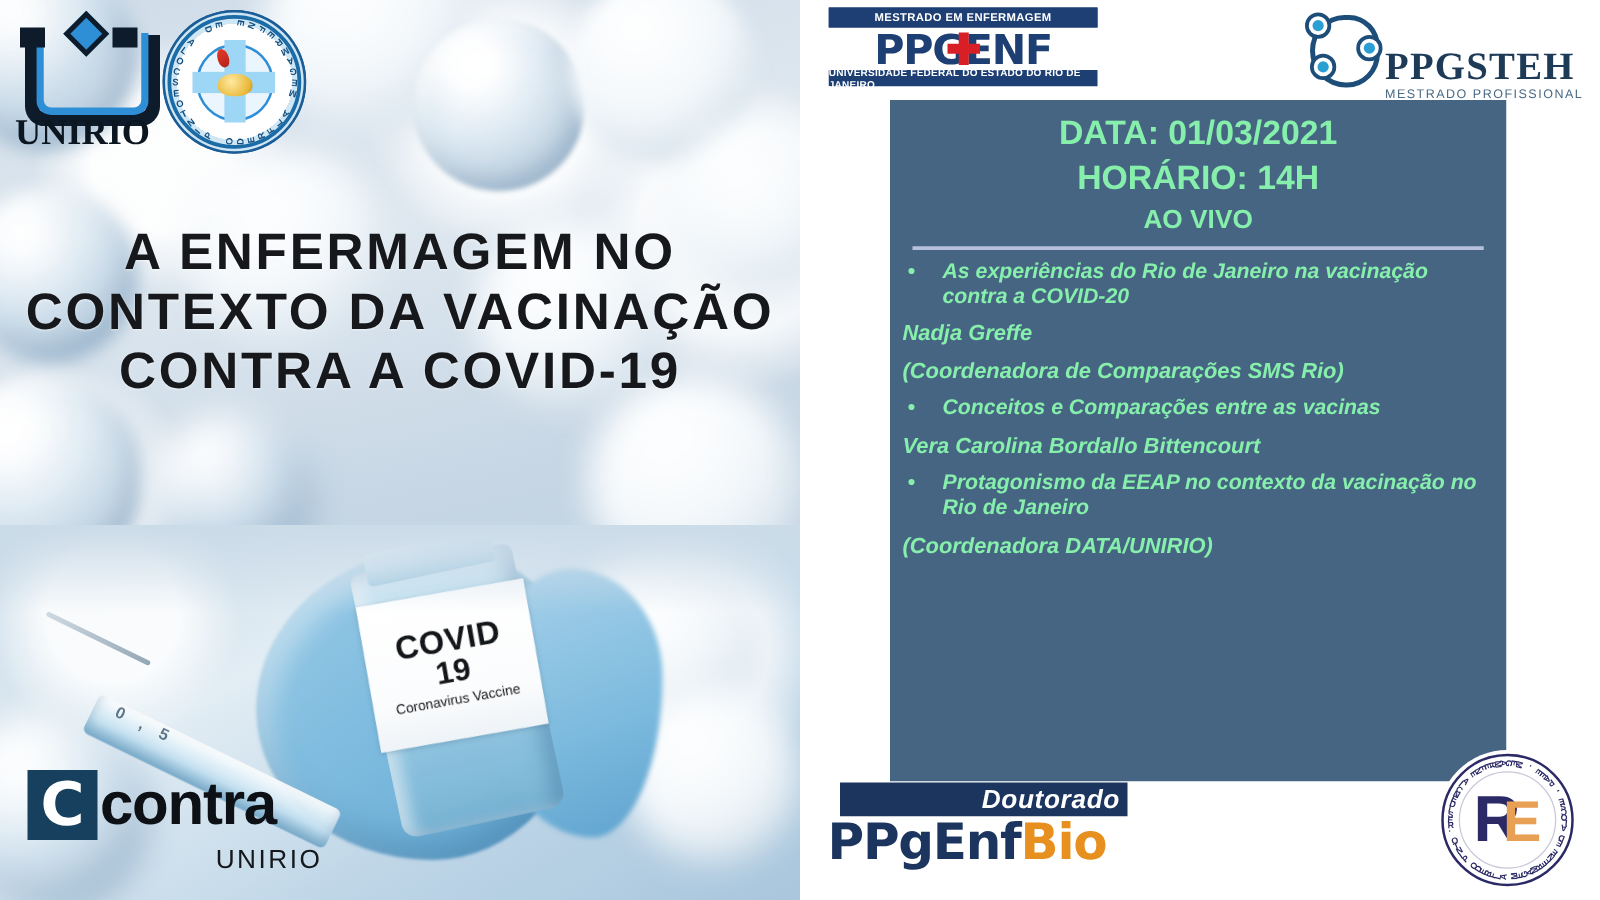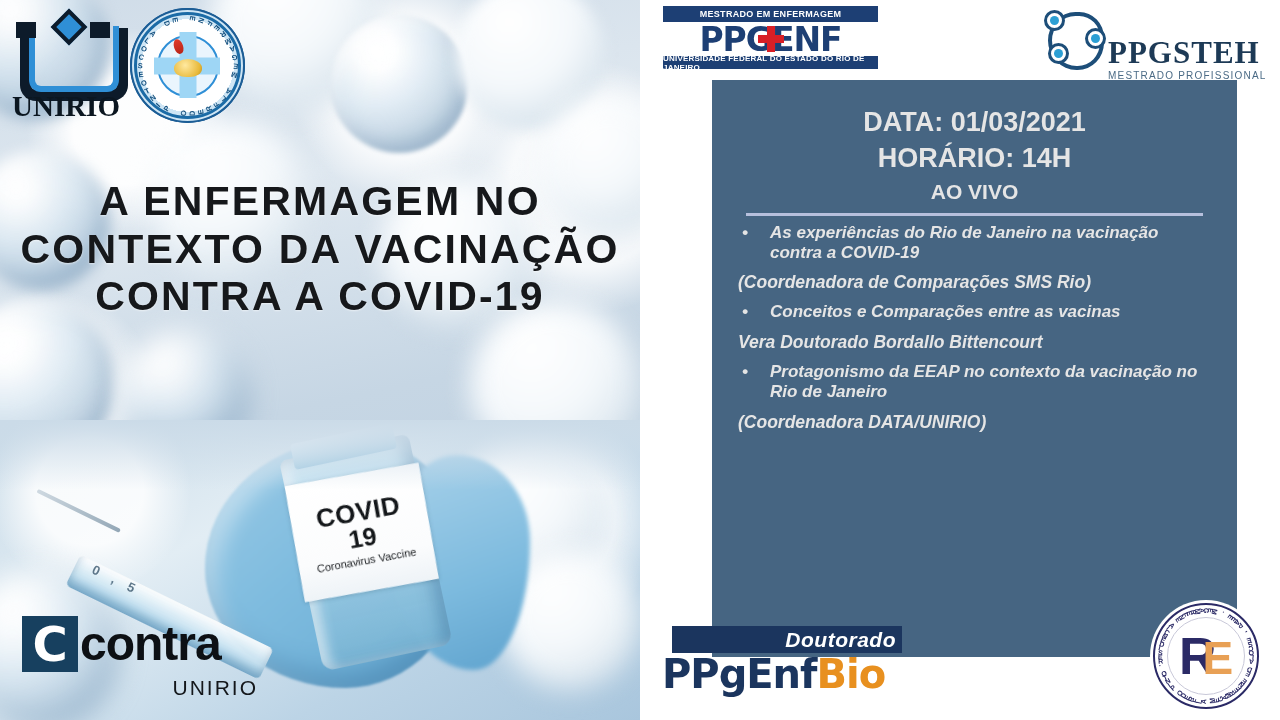--- a/index.html
+++ b/index.html
@@ -241,21 +241,21 @@
     font-family:"Liberation Serif", serif;font-size:31px;font-weight:bold;color:#1d3a56;
     letter-spacing:1px;line-height:1;
   }
   .ppgsteh .sub{
     font-size:10px;color:#4a6a85;letter-spacing:1.2px;text-align:center;margin-top:2px;
   }
 
   
   .panel{
     position:absolute;left:72px;top:80px;width:493px;height:545px;
-    background:#466582;color:#e5e5e5;padding:16px;
+    background:#466582;color:#86efac;padding:0;
   }
   .panel .hd{padding:10px 14px 0 14px;text-align:center;}
   .panel .hd .data{font-size:27px;font-weight:bold;line-height:1.25;}
   .panel .hd .horario{font-size:27px;font-weight:bold;line-height:1.35;}
   .panel .hd .aovivo{font-size:21px;font-weight:bold;line-height:1.5;}
   .panel .rule{
     height:3px;background:#b7c0dd;margin:5px 18px 6px 18px;
   }
   .panel .body{padding:0 14px 0 10px;}
   .prog-item{
@@ -458,28 +458,29 @@
     <div class="panel">
       <div class="hd">
         <div class="data">DATA: 01/03/2021</div>
         <div class="horario">HORÁRIO: 14H</div>
         <div class="aovivo">AO VIVO</div>
       </div>
       <div class="rule"></div>
       <div class="body" id="program-list">
           <div class="prog-item">
             <div class="bul">•</div>
-            <div class="txt">As experiências do Rio de Janeiro na vacinação contra a COVID-19</div>
+            <div class="txt">As experiências do Rio de Janeiro na vacinação contra a COVID-20</div>
           </div>
+          <div class="prog-name">Nadja Greffe</div>
           <div class="prog-aff">(Coordenadora de Comparações SMS Rio)</div>
           <div class="prog-item">
             <div class="bul">•</div>
             <div class="txt">Conceitos e Comparações entre as vacinas</div>
           </div>
-          <div class="prog-name">Vera Doutorado Bordallo Bittencourt</div>
+          <div class="prog-name">Vera Carolina Bordallo Bittencourt</div>
           <div class="prog-item">
             <div class="bul">•</div>
             <div class="txt">Protagonismo da EEAP no contexto da vacinação no Rio de Janeiro</div>
           </div>
           <div class="prog-aff">(Coordenadora DATA/UNIRIO)</div>
         </div>
     </div>
 
     <div class="ppgenfbio">
       <div class="dout">

